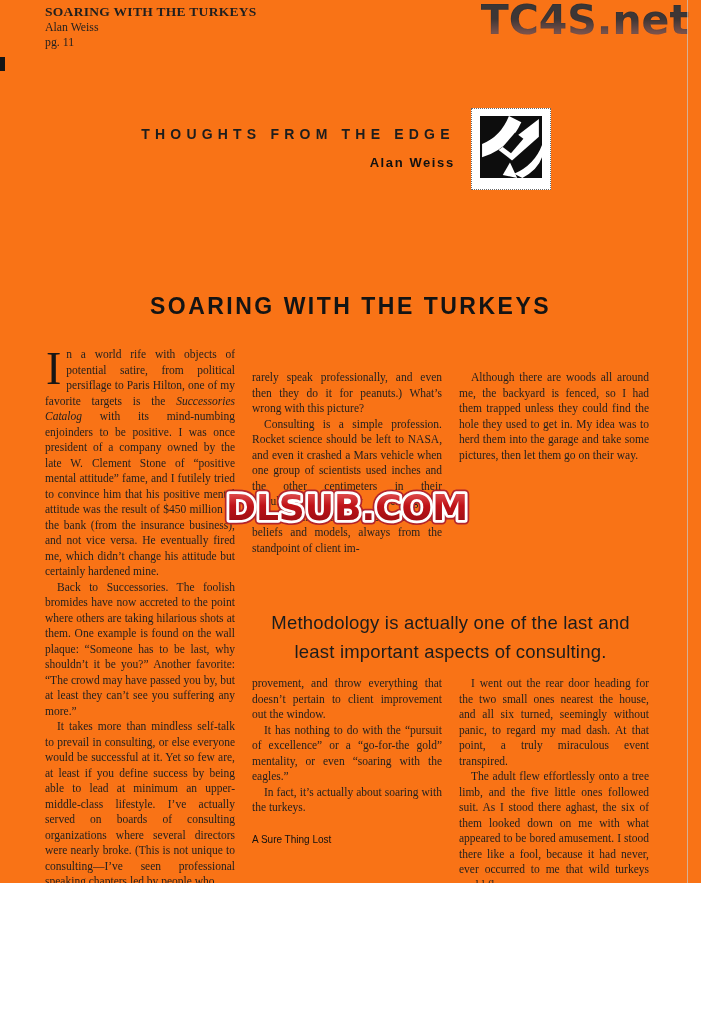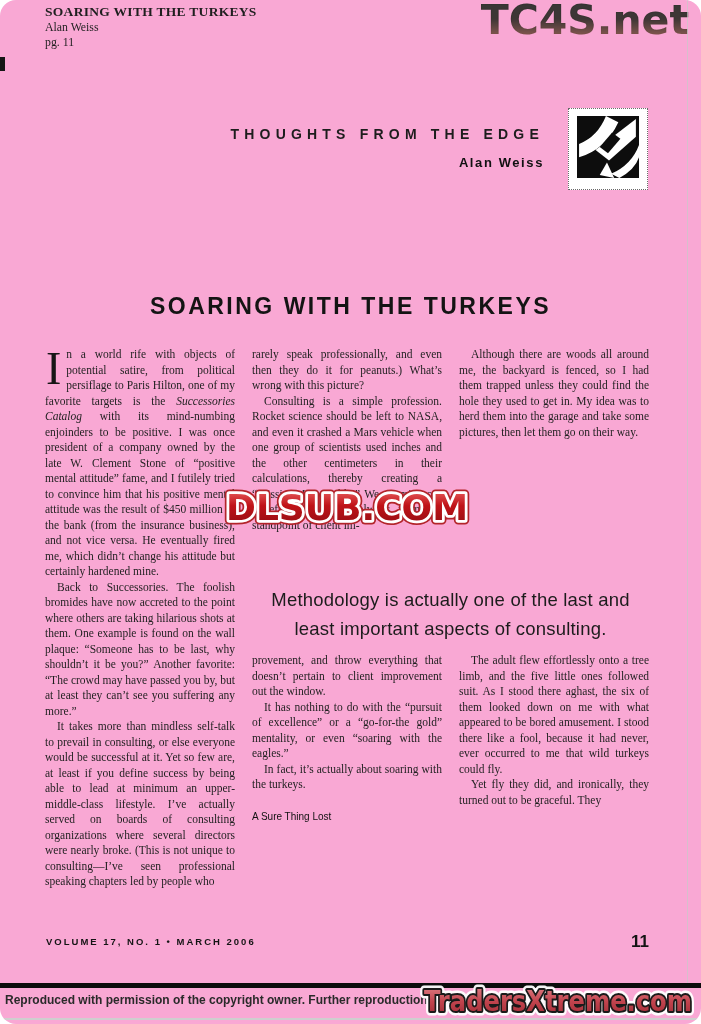--- a/index.html
+++ b/index.html
@@ -1,49 +1,49 @@
 <!DOCTYPE html>
 <html><head>
 <meta charset="utf-8">
 <style>
   html,body{margin:0;padding:0;background:#fff;}
-  .page{position:relative;width:701px;height:1024px;background:#f9a8d4;overflow:hidden;
-        font-family:"Liberation Serif",serif;color:#1f1f1f;border-radius:16px;}
+  .page{position:relative;width:701px;height:883px;background:#f97316;overflow:hidden;
+        font-family:"Liberation Serif",serif;color:#1f1f1f;}
 
   
   .pq-header{position:absolute;top:5px;left:45px;line-height:14px;}
   .pq-title{font-size:13.5px;font-weight:bold;letter-spacing:.3px;}
   .pq-line{font-size:11.8px;margin-top:1px;}
   .pq-journal{font-style:italic;}
 
   
   .wm-tc4s{position:absolute;top:-4px;right:12px;
     font-family:"DejaVu Sans",sans-serif;font-weight:800;font-size:41px;letter-spacing:0px;
     background:linear-gradient(180deg,#141414 0%,#1d1312 48%,#6e3a31 82%,#9a5a4a 100%);
     -webkit-background-clip:text;background-clip:text;color:transparent;
     text-shadow:0 0 1px rgba(255,255,255,.15);}
 
   
-  .banner{position:absolute;top:108px;left:0;right:53px;display:flex;justify-content:flex-end;align-items:center;gap:24px;padding-left:44px;}
+  .banner{position:absolute;top:108px;left:0;right:53px;display:flex;justify-content:center;align-items:center;gap:16px;padding-left:44px;}
   .banner-text{text-align:right;padding-bottom:2px;font-family:"Liberation Sans",sans-serif;}
   .series-title{font-size:14px;font-weight:600;letter-spacing:5.2px;color:#1d1d1d;white-space:nowrap;}
   .series-author{font-size:13px;font-weight:bold;letter-spacing:1.6px;color:#111;margin-top:13px;}
   .logo-box{width:78px;height:80px;border:1.5px dotted #6a6a6a;background:#fff;
     display:flex;align-items:center;justify-content:center;flex:0 0 auto;}
 
   
   .article-title{position:absolute;top:293px;left:0;width:100%;text-align:center;
     font-family:"Liberation Sans",sans-serif;font-weight:bold;font-size:23px;letter-spacing:2.5px;color:#141414;}
 
   
   .body{position:absolute;top:347px;left:45px;width:606px;display:flex;gap:17px;
     font-size:11.5px;line-height:15.5px;text-align:justify;}
   .col{width:190px;flex:0 0 190px;overflow:hidden;}
   .col1{height:592px;}
-  .right-wrap{width:397px;flex:0 0 397px;}
+  .right-wrap{width:397px;flex:0 0 397px;margin-top:23px;}
   .row{display:flex;gap:17px;}
   .row-top .col{height:218px;}
   .row-bottom .col{height:280px;}
   .body p{margin:0;}
   .body p.ind{text-indent:12px;}
   .dropcap{float:left;font-size:46px;line-height:39px;padding:2px 5px 0 1px;color:#161616;}
   .em{font-style:italic;}
 
   .pullquote{margin:20px 0 10px;text-align:center;
     font-family:"Liberation Sans",sans-serif;font-size:18.5px;line-height:29px;
@@ -128,20 +128,21 @@
       <div class="pullquote">Methodology is actually one of the last and least important aspects of consulting.</div>
 
       <div class="row row-bottom">
         <div class="col">
           <p>provement, and throw everything that doesn’t pertain to client improvement out the window.</p>
           <p class="ind">It has nothing to do with the “pursuit of excellence” or a “go-for-the gold” mentality, or even “soaring with the eagles.”</p>
           <p class="ind">In fact, it’s actually about soaring with the turkeys.</p>
           <p class="subhead">A Sure Thing Lost</p>
         </div>
         <div class="col">
+          <p class="ind">I went out the rear door heading for the two small ones nearest the house, and all six turned, seemingly without panic, to regard my mad dash. At that point, a truly miraculous event transpired.</p>
           <p class="ind">The adult flew effortlessly onto a tree limb, and the five little ones followed suit. As I stood there aghast, the six of them looked down on me with what appeared to be bored amusement. I stood there like a fool, because it had never, ever occurred to me that wild turkeys could fly.</p>
           <p class="ind">Yet fly they did, and ironically, they turned out to be graceful. They</p>
         </div>
       </div>
     </div>
   </div>
 
   <div class="wm-dlsub">
     <svg width="250" height="48" viewBox="0 0 250 48">
       <defs>

